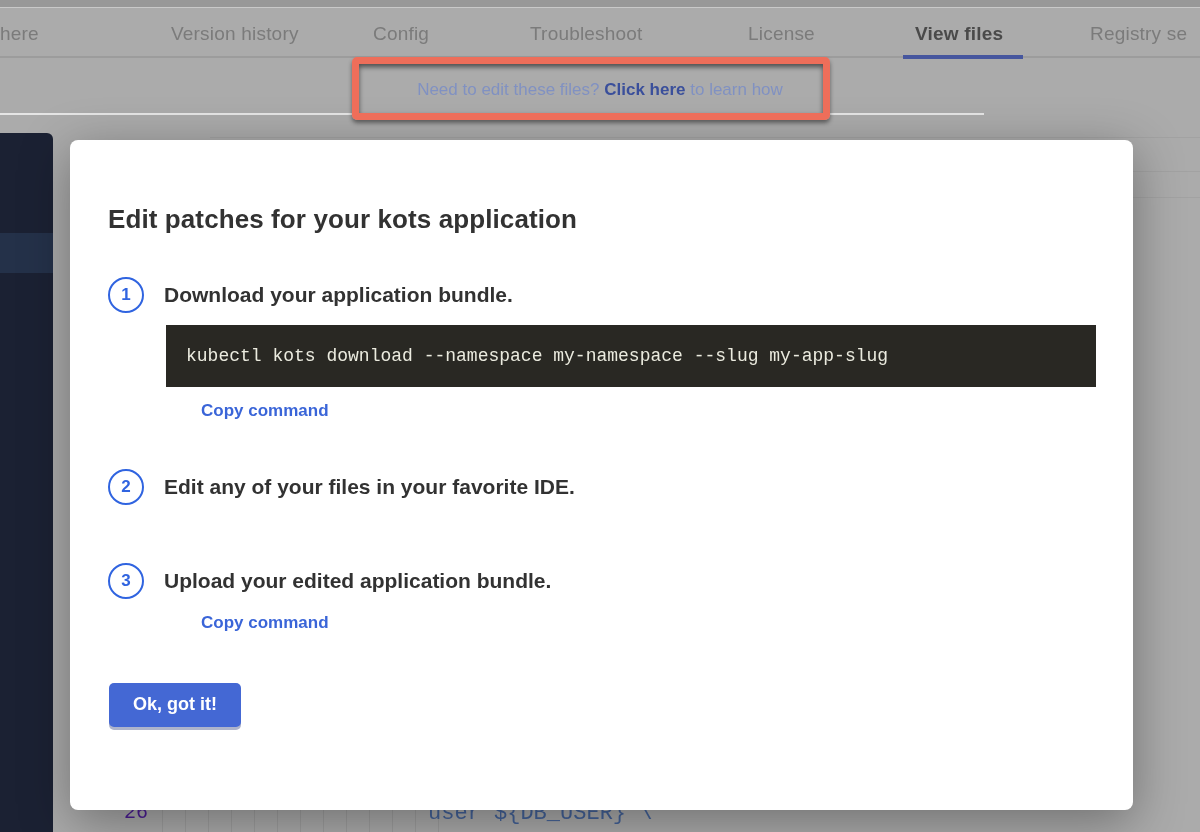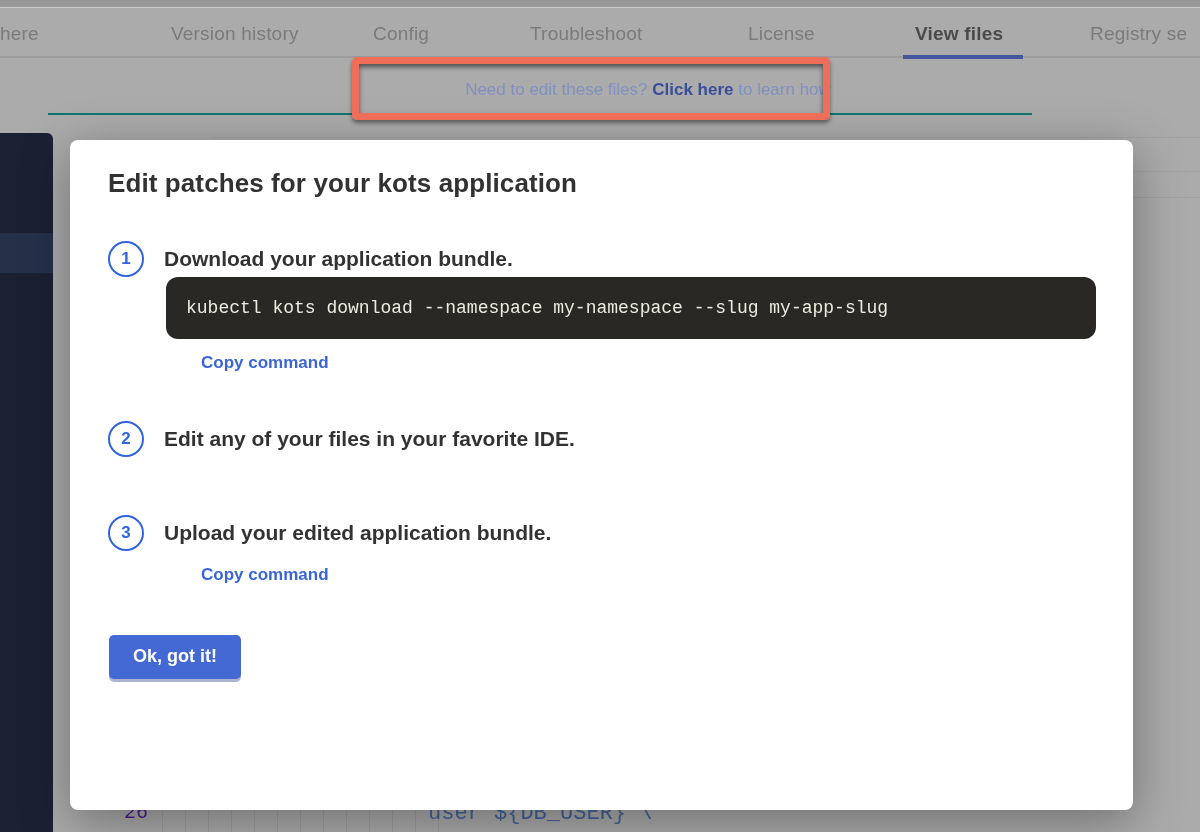--- a/index.html
+++ b/index.html
@@ -30,22 +30,21 @@
   .tab.t4 { left:748px; }
   .tab.t5 { left:915px; color:#4a4a4a; font-weight:700; }
   .tab.t6 { left:1090px; }
   .active-underline {
     position:absolute; left:903px; top:46px; width:120px; height:4px;
     background:#46569e;
   }
   
   .subnav {
     position:absolute; left:0; top:58px; width:984px; height:57px;
-    border-bottom:2px solid #0f766e;
-    margin-left:48px;
+    border-bottom:2px solid #e5e5e5;
   }
   .banner-text {
     position:absolute; left:0; top:22px; width:1200px;
     text-align:center; font-size:17px; color:#8091c2; font-weight:500;
   }
   .banner-link { color:#3a4f9b; font-weight:700; text-decoration:none; cursor:pointer; }
   
   .annotation-box {
     position:absolute; left:352px; top:57px; width:478px; height:63px;
     border:7px solid #ee6e5a; border-radius:5px;
@@ -79,36 +78,36 @@
     white-space:pre;
   }
   
   .modal {
     position:absolute; left:70px; top:140px; width:1063px; height:670px;
     background:#ffffff; border-radius:8px; z-index:5;
     box-shadow:0 12px 50px rgba(0,0,0,0.35);
     padding:0 38px;
   }
   .modal-title {
-    margin-top:28px; font-size:26px; font-weight:700; color:#323232;
+    margin-top:64px; font-size:26px; font-weight:700; color:#323232;
     letter-spacing:0.1px;
   }
   .step-row { display:flex; align-items:center; gap:20px; }
   .step-row.s1 { margin-top:42px; }
   .step-row.s2 { margin-top:48px; }
   .step-row.s3 { margin-top:58px; }
   .step-circle {
     width:36px; height:36px; border:2px solid #3064e0; border-radius:50%;
     color:#3064e0; font-size:17px; font-weight:700;
     display:flex; align-items:center; justify-content:center; flex:0 0 auto;
   }
   .step-label { font-size:21px; font-weight:700; color:#323232; }
   .code-block {
-    width:930px; height:62px; margin:0 0 0 58px;
-    background:#292823; border-radius:12px;
+    width:930px; height:62px; margin:12px 0 0 58px;
+    background:#292823; border-radius:0;
     display:flex; align-items:center; padding-left:20px;
   }
   .code-block code {
     font-family:"Liberation Mono", monospace; font-size:18px; color:#ebebdf;
     white-space:pre;
   }
   .copy-link {
     display:inline-block; margin:14px 0 0 93px;
     font-size:17px; font-weight:700; color:#3a65d8;
     text-decoration:none; cursor:pointer;

